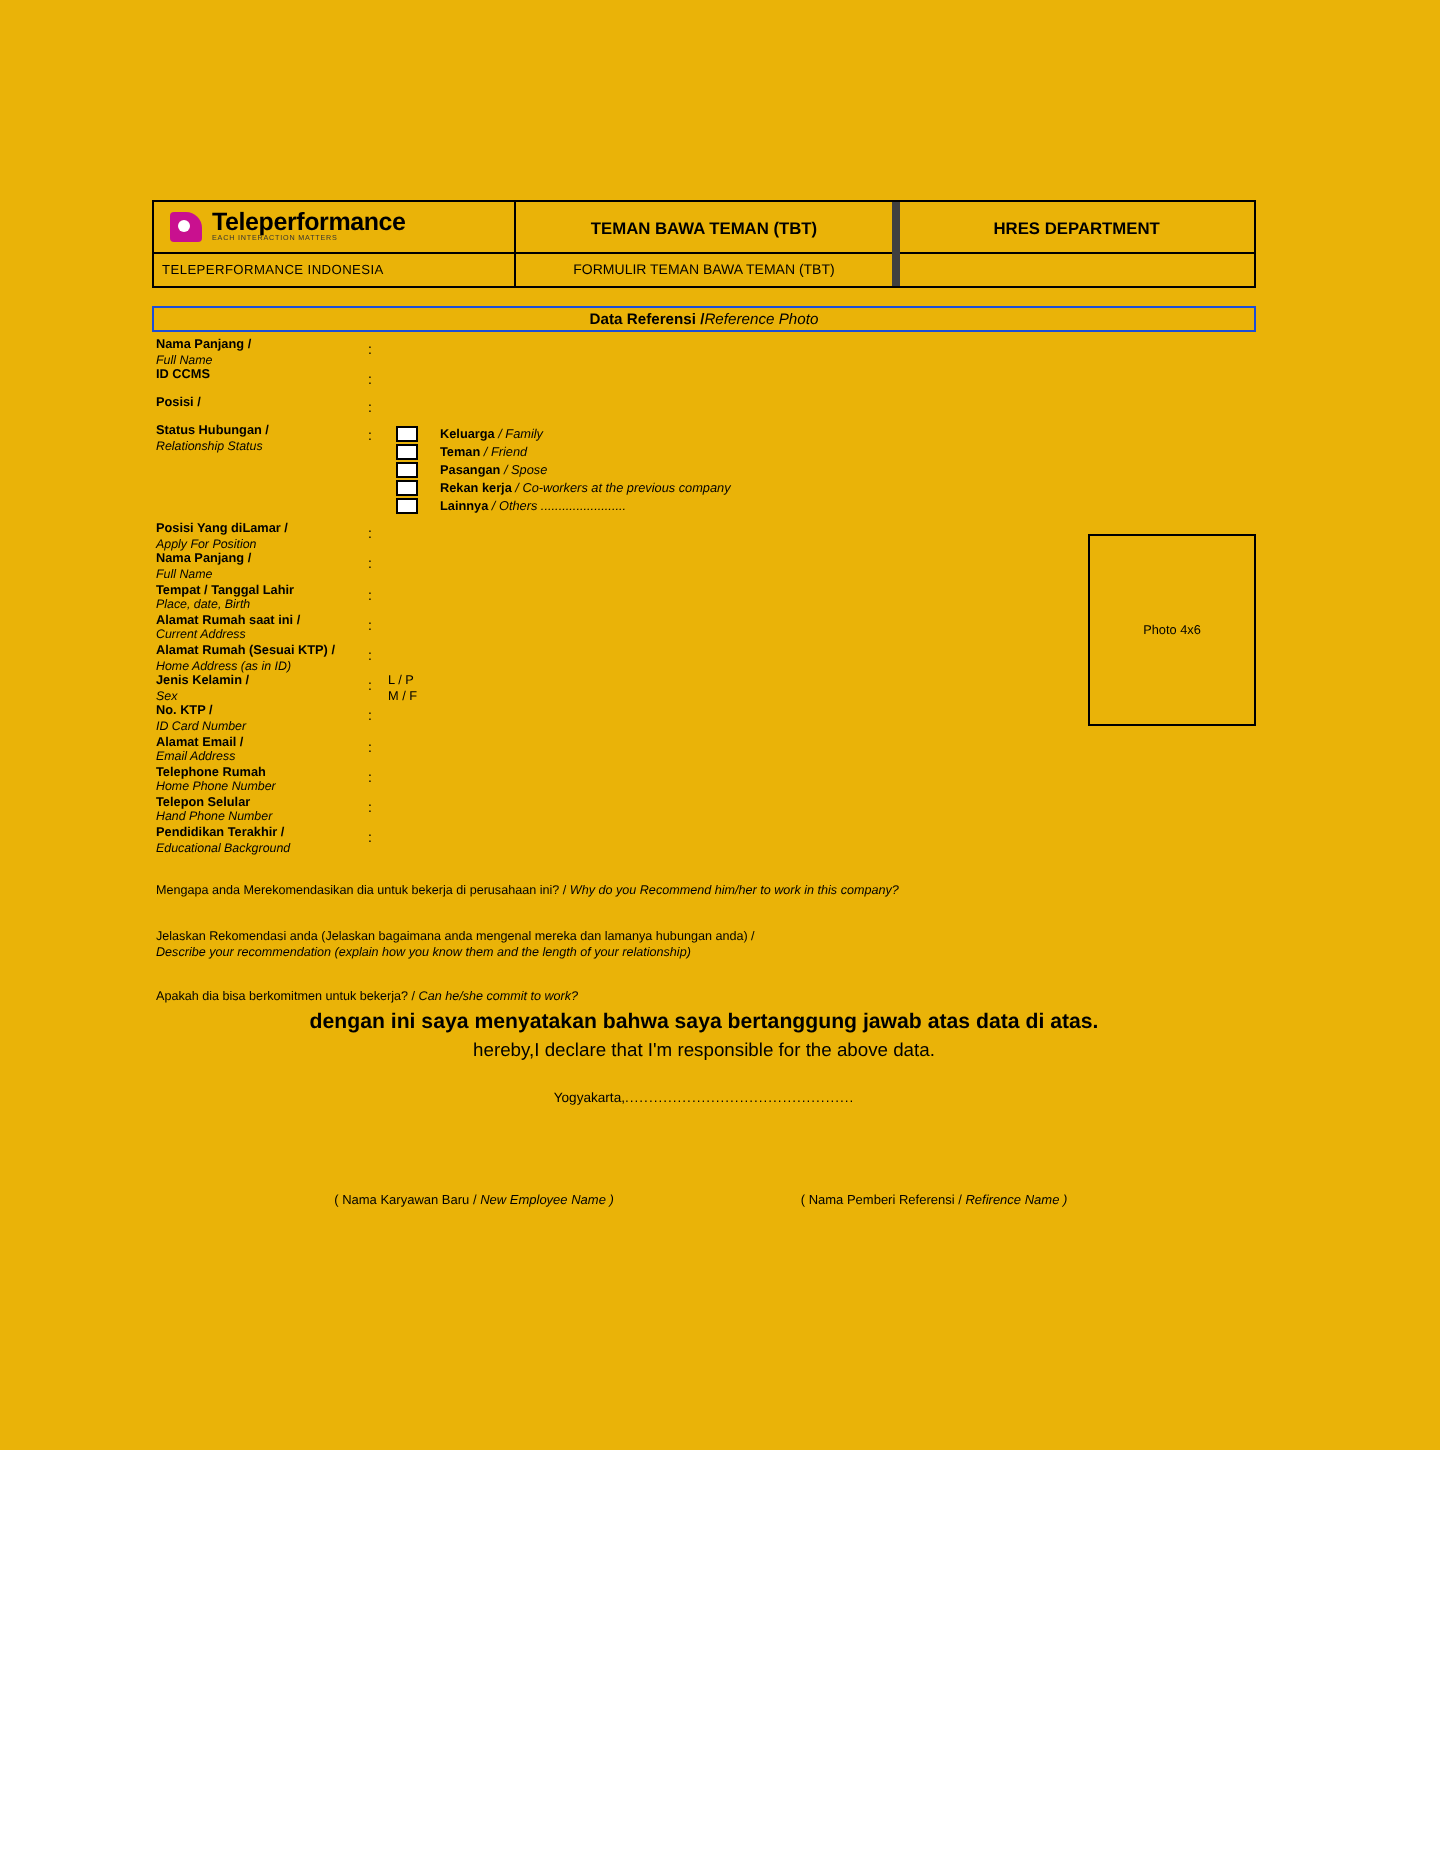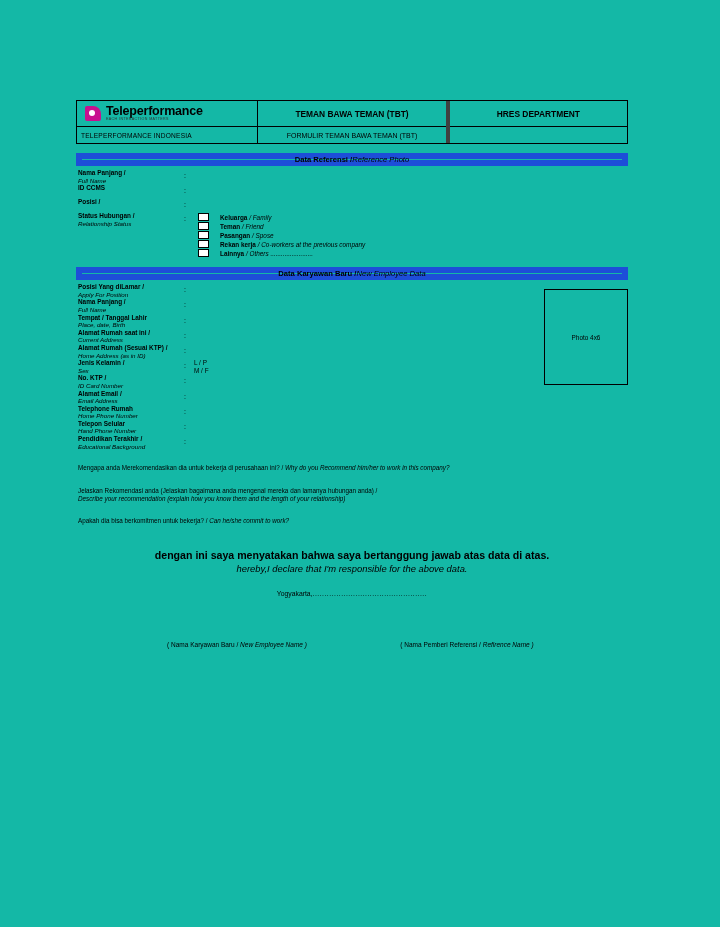--- a/index.html
+++ b/index.html
@@ -12,22 +12,22 @@
     height: 927px;
     font-family: "Liberation Sans", sans-serif;
     color: #000;
     position: relative;
     overflow: hidden;
   }
   .page {
     position: absolute;
     left: 0; top: 0;
     width: 720px;
-    height: 927px;
-    background: #14b8a6;
+    height: 725px;
+    background: #eab308;
   }
   .sheet {
     position: absolute;
     left: 76px;
     top: 100px;
     width: 552px;
   }
 
   
   .hdr {
@@ -112,21 +112,21 @@
     justify-content: center;
     box-sizing: border-box;
     font-size: 7px;
     text-align: center;
   }
   .cell-bot.bold { font-weight: bold; font-size: 8.2px; }
 
   
   .section-bar {
     width: 552px;
-    border: 6px solid #1d4ed8;
+    border: 1px solid #1d4ed8;
     box-sizing: border-box;
     height: 13px;
     display: flex;
     align-items: center;
     justify-content: center;
     font-size: 7.6px;
     font-weight: bold;
     margin-top: 9px;
   }
   .section-bar i { font-weight: normal; font-style: italic; }
@@ -215,30 +215,28 @@
     font-size: 6.3px;
     line-height: 8.4px;
     margin-top: 14px;
     padding-left: 2px;
   }
   .qpara i { font-style: italic; }
 
   
   .decl {
     text-align: center;
-    margin-top: 22px;
   }
   .decl .d1 {
     font-size: 10.6px;
     font-weight: bold;
     line-height: 14px;
   }
   .decl .d2 {
     font-size: 9.4px;
-    font-style: italic;
     line-height: 14px;
   }
   .place-line {
     text-align: center;
     margin-top: 14px;
     font-size: 6.8px;
   }
   .place-line .dots {
     letter-spacing: 0.5px;
   }
@@ -331,24 +329,20 @@
             <div class="rl"><b>Teman</b><i> / Friend</i></div>
             <div class="rl"><b>Pasangan</b><i> / Spose</i></div>
             <div class="rl"><b>Rekan kerja</b><i> / Co-workers at the previous company</i></div>
             <div class="rl"><b>Lainnya</b><i> / Others ........................</i></div>
           </div>
         </div>
       </div>
 
     </div>
 
-    <div class="section-bar">
-      <span>Data Karyawan Baru / </span>
-        <i>New Employee Data</i>
-    </div>
 
     <div class="fields">
 
       <div class="photo-box">
         <span>Photo 4x6</span>
       </div>
 
       <div class="frow">
         <div class="flabel">
           <div class="l1">Posisi Yang diLamar /</div>

